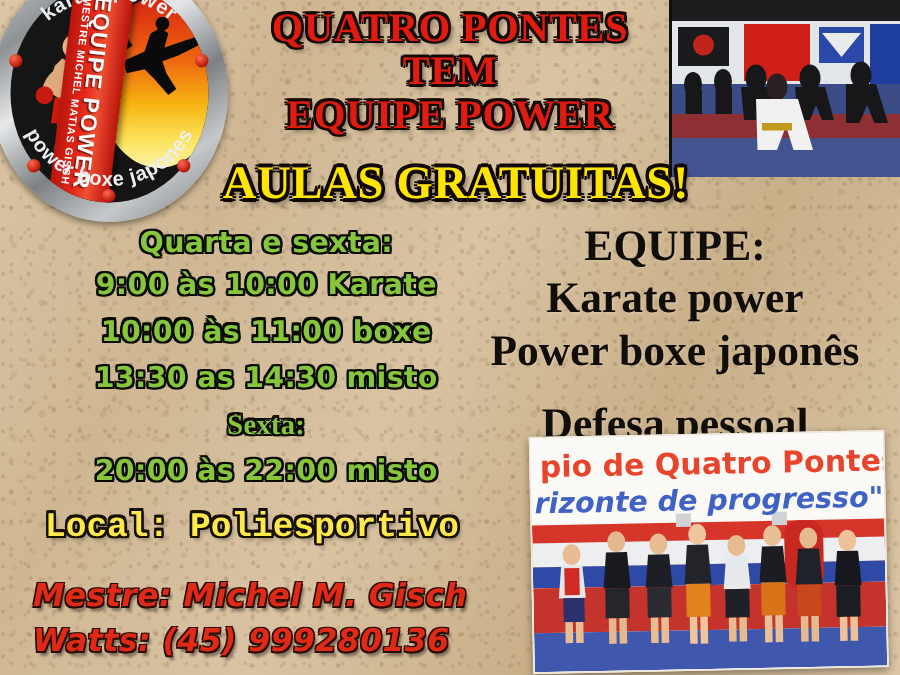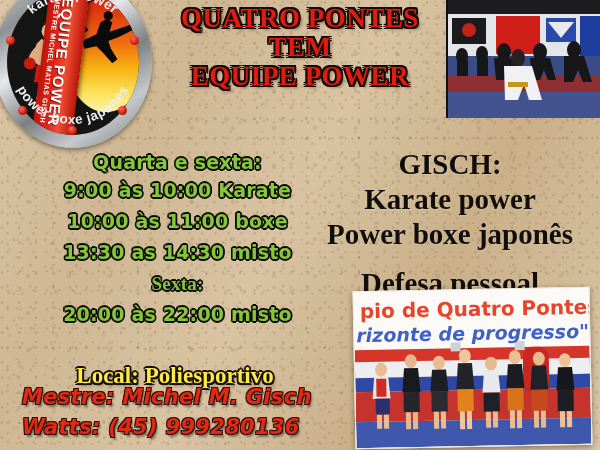--- a/index.html
+++ b/index.html
@@ -74,31 +74,30 @@
     letter-spacing: .2px;
     text-shadow:
       -1.4px -1.4px 0 #0b0b05, 1.4px -1.4px 0 #0b0b05,
       -1.4px  1.4px 0 #0b0b05, 1.4px  1.4px 0 #0b0b05,
        0   -1.6px 0 #0b0b05, 0   1.6px 0 #0b0b05,
       -1.6px 0 0 #0b0b05, 1.6px 0 0 #0b0b05;
   }
 
   .local-yellow {
     color: #ffe84a;
-    font-family: Liberation Serif, serif;
-    font-weight: bold;
-    text-align: center;
+    font-family: Liberation Mono, monospace;
+    font-weight: bold;
+    text-align: left;
     white-space: nowrap;
     text-shadow:
       -1.5px -1.5px 0 #15100a, 1.5px -1.5px 0 #15100a,
       -1.5px  1.5px 0 #15100a, 1.5px  1.5px 0 #15100a,
        0 -1.7px 0 #15100a, 0 1.7px 0 #15100a,
       -1.7px 0 0 #15100a, 1.7px 0 0 #15100a,
        2px 3px 3px rgba(0,0,0,.35);
-    margin-top: 24px;
   }
 
   .contact-red {
     color: #e12a16;
     font-family: "DejaVu Sans", sans-serif;
     font-weight: bold;
     font-style: italic;
     white-space: nowrap;
     letter-spacing: .3px;
     text-shadow:
@@ -332,34 +331,35 @@
         <path d="M56 66 l28 0 l10 34 l-13 0 l-5 -16 l-6 16 l-13 0 z" fill="#f0f1f0"></path>
         <rect x="60" y="82" width="20" height="5" fill="#c2991c"></rect>
       </g>
     </svg>
   </div>
 
   <div class="abs headline-red" style="left:150px;top:4px;width:300px;font-size:27px;line-height:29px;">QUATRO PONTES</div>
   <div class="abs headline-red" style="left:150px;top:33px;width:300px;font-size:27px;line-height:29px;">TEM</div>
   <div class="abs headline-red" style="left:148px;top:62px;width:304px;font-size:27px;line-height:29px;">EQUIPE POWER</div>
 
+  <div class="abs headline-yellow" style="left:118px;top:105px;width:372px;font-size:31px;line-height:34px;">AULAS GRATUITAS!</div>
 
   <div class="abs sched-green" style="left:35px;top:150px;width:285px;font-size:19px;line-height:25px;">Quarta e sexta:</div>
   <div class="abs sched-green" style="left:35px;top:178px;width:285px;font-size:19px;line-height:25px;">9:00 às 10:00 Karate</div>
   <div class="abs sched-green" style="left:35px;top:209px;width:285px;font-size:19px;line-height:25px;">10:00 às 11:00 boxe</div>
   <div class="abs sched-green" style="left:35px;top:240px;width:285px;font-size:19px;line-height:25px;">13:30 as 14:30 misto</div>
   <div class="abs sched-green" style="left:35px;top:271px;width:285px;font-size:19px;line-height:25px;font-family:Liberation Serif, serif;">Sexta:</div>
   <div class="abs sched-green" style="left:35px;top:302px;width:285px;font-size:19px;line-height:25px;">20:00 às 22:00 misto</div>
 
   <div class="abs local-yellow" style="left:30px;top:338px;width:290px;font-size:23px;line-height:27px;">Local: Poliesportivo</div>
 
   <div class="abs contact-red" style="left:22px;top:385px;font-size:21px;line-height:25px;">Mestre: Michel M. Gisch</div>
   <div class="abs contact-red" style="left:22px;top:415px;font-size:21px;line-height:25px;">Watts: (45) 999280136</div>
 
-  <div class="abs aulas-black" style="left:300px;top:148px;width:300px;font-size:29px;line-height:33px;">GISCH:</div>
+  <div class="abs aulas-black" style="left:300px;top:148px;width:300px;font-size:29px;line-height:33px;">EQUIPE:</div>
   <div class="abs aulas-black" style="left:300px;top:183px;width:300px;font-size:29px;line-height:33px;">Karate power</div>
   <div class="abs aulas-black" style="left:298px;top:218px;width:304px;font-size:29px;line-height:33px;">Power boxe japonês</div>
   <div class="abs aulas-black" style="left:300px;top:253px;width:300px;font-size:29px;line-height:33px;margin-top:14px;">Defesa pessoal</div>
 
   <div id="photo-kids" class="abs photo">
     <svg viewBox="0 0 235 156" width="235" height="156">
       <rect x="0" y="0" width="235" height="156" fill="#f4f2ee"></rect>
       <rect x="0" y="0" width="235" height="58" fill="#fbfaf7"></rect>
       <rect x="0" y="58" width="235" height="28" fill="#d6352a"></rect>
       <rect x="0" y="70" width="235" height="16" fill="#eceef0"></rect>

